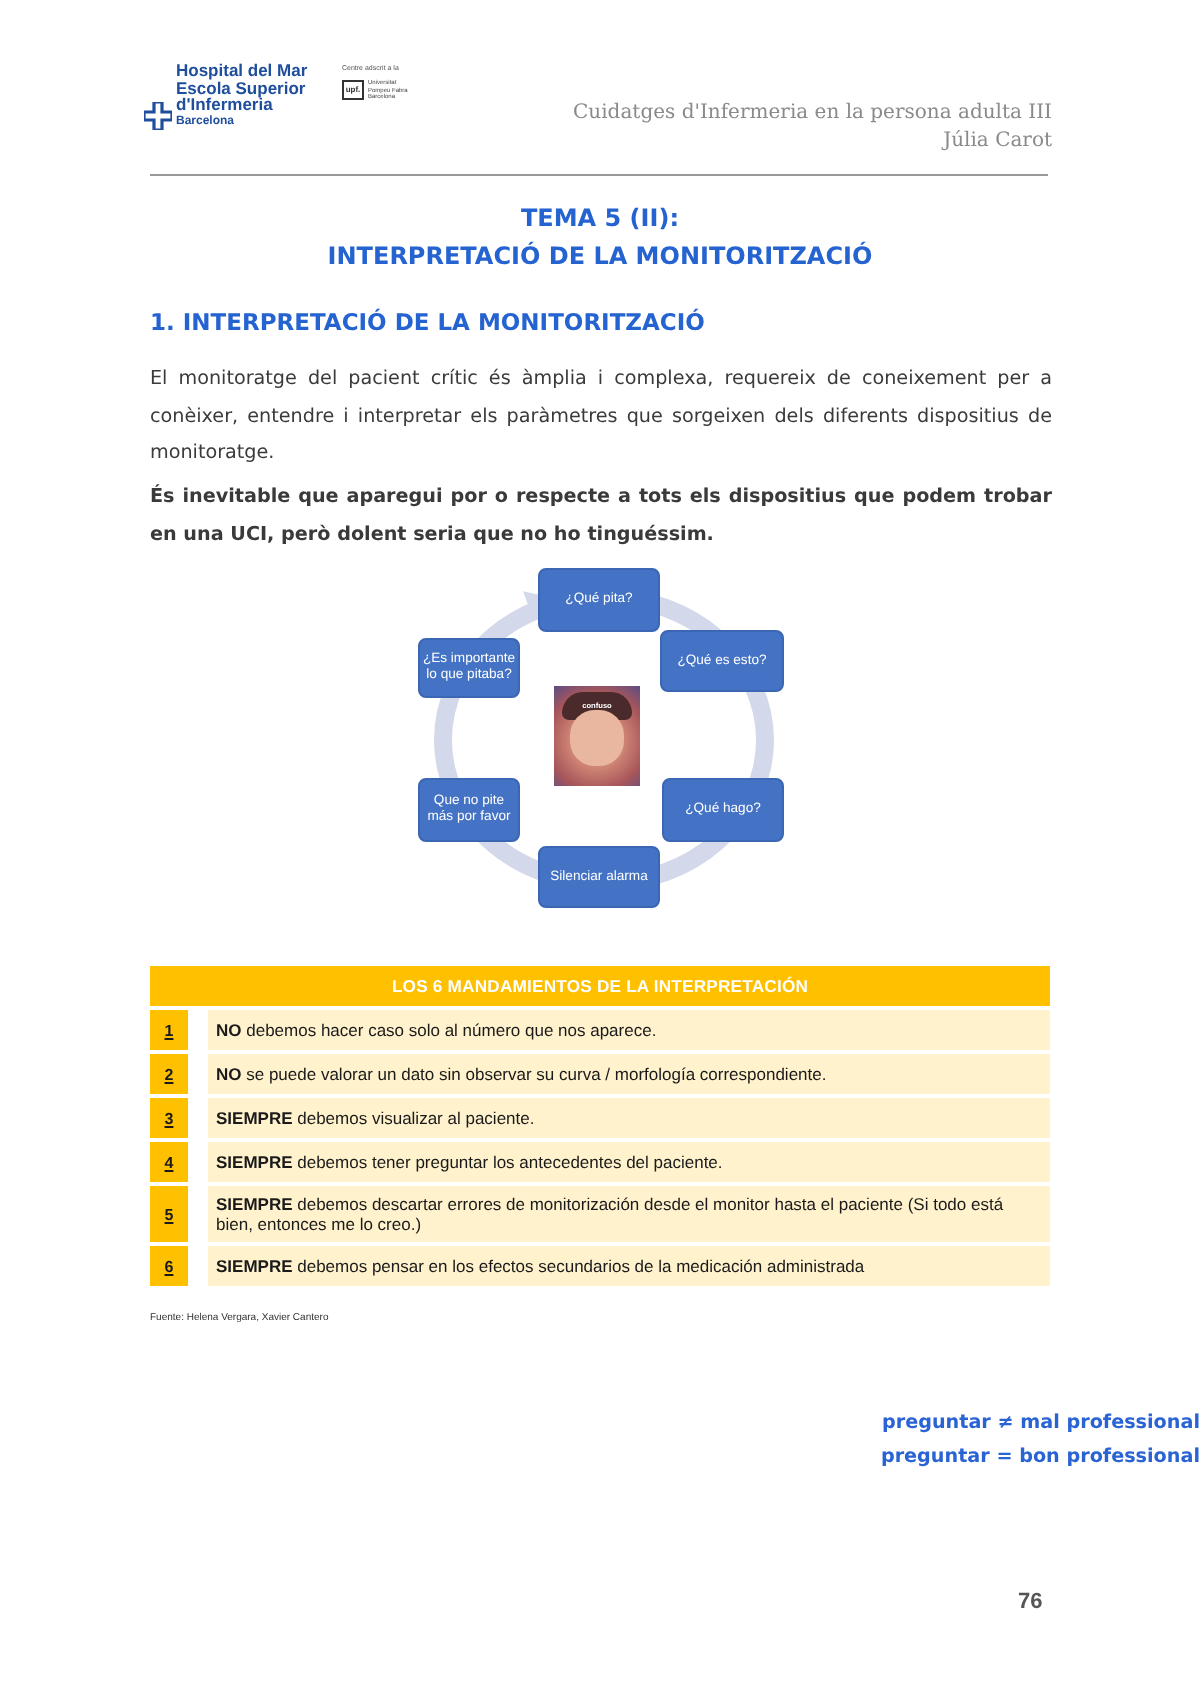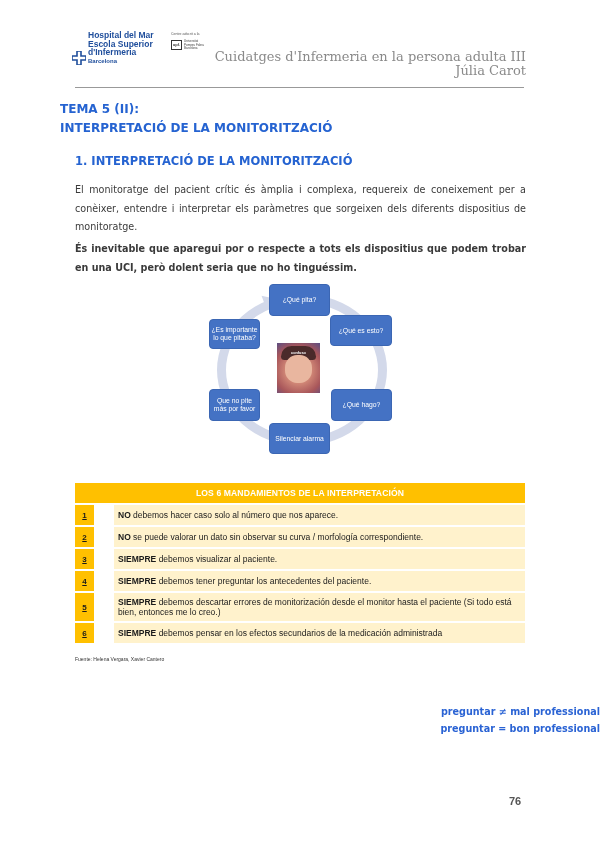--- a/index.html
+++ b/index.html
@@ -11,25 +11,25 @@
     .logo-cross { width: 14px; height: 14px; position: relative; margin-top: 3px; margin-right: 2px; }
     .logo-cross svg { width: 14px; height: 14px; display: block; }
     .logo-text { font-family: "Liberation Sans", sans-serif; color: #1f4e9c; font-size: 8.5px; line-height: 8.5px; font-weight: bold; }
     .logo-text .sub { font-size: 6px; line-height: 8px; color: #1f4e9c; }
     .logo-upf { position: absolute; left: 171px; top: 32px; width: 46px; height: 26px; }
     .logo-upf .top { font-size: 3.5px; color: #555; font-family: "Liberation Sans", sans-serif; }
     .logo-upf .row { display: flex; align-items: center; margin-top: 4px; }
     .logo-upf .box { width: 11px; height: 10px; border: 1px solid #333; font-size: 4px; line-height: 8px; text-align: center; font-family: "Liberation Sans", sans-serif; font-weight: bold; }
     .logo-upf .lines { margin-left: 2px; font-size: 3px; line-height: 3.5px; color: #444; font-family: "Liberation Sans", sans-serif; }
 
-    .course { position: absolute; right: 74px; top: 50px; text-align: right; font-family: "DejaVu Serif", serif; font-size: 13px; line-height: 14px; color: #8a8a8a; }
+    .course { position: absolute; right: 74px; top: 50px; text-align: right; font-family: "DejaVu Serif", serif; font-size: 10px; line-height: 14px; color: #8a8a8a; }
     .header-rule { position: absolute; left: 75px; top: 87px; width: 449px; height: 1px; background: #999999; }
 
     
-    .title { position: absolute; left: 60px; width: 480px; text-align: left; font-family: "DejaVu Sans", sans-serif; font-weight: bold; color: #2563d1; font-size: 12px; }
+    .title { position: absolute; left: 60px; width: 480px; text-align: center; font-family: "DejaVu Sans", sans-serif; font-weight: bold; color: #2563d1; font-size: 12px; }
     .title.t1 { top: 102px; }
     .title.t2 { top: 121px; }
 
     .section-h { position: absolute; left: 75px; top: 154px; font-weight: bold; color: #2563d1; font-size: 11.5px; font-family: "DejaVu Sans", sans-serif; }
 
     .para { position: absolute; left: 75px; width: 451px; font-size: 9.6px; line-height: 18.5px; color: #3a3a3a; text-align: justify; font-family: "DejaVu Sans", sans-serif; }
     .para.p1 { top: 181px; }
     .para.p2 { top: 240px; font-weight: bold; }
 
     
@@ -46,21 +46,21 @@
     .photo .hair { position: absolute; left: 4px; top: 3px; width: 35px; height: 14px; background: #4a2a2a; border-radius: 12px 12px 4px 4px; }
     .photo .face { position: absolute; left: 8px; top: 12px; width: 27px; height: 28px; background: #e9b69f; border-radius: 45%; }
     .photo .caption { position: absolute; left: 0; top: 8px; width: 43px; text-align: center; font-size: 3.8px; color: #ffffff; font-weight: bold; font-family: "Liberation Sans", sans-serif; }
     .arrowhead { position: absolute; left: 68px; top: 14px; width: 0; height: 0; border-top: 5px solid transparent; border-bottom: 5px solid transparent; border-left: 8px solid #d3d9ea; transform: rotate(-20deg); }
 
     
     .mand { position: absolute; left: 75px; top: 483px; width: 450px; }
     .mand .head { height: 20px; background: #ffc000; color: #ffffff; font-family: "Liberation Sans", sans-serif; font-weight: bold; font-size: 8.6px; line-height: 20px; text-align: center; letter-spacing: 0.1px; }
     .mand .row { display: flex; margin-top: 2px; }
     .mand .num { width: 19px; background: #ffc000; display: flex; align-items: center; justify-content: center; font-family: "Liberation Sans", sans-serif; font-weight: bold; font-size: 8px; color: #1a1a1a; text-decoration: underline; }
-    .mand .txt { flex: 1; margin-left: 20px; background: #fff2cc; font-family: "Liberation Sans", sans-serif; font-size: 8.5px; line-height: 10px; color: #1a1a1a; padding: 5px 4px 4px 4px; }
+    .mand .txt { flex: 1; margin-left: 10px; background: #fff2cc; font-family: "Liberation Sans", sans-serif; font-size: 8.5px; line-height: 10px; color: #1a1a1a; padding: 5px 4px 4px 4px; }
     .mand .txt b { font-weight: bold; }
     .mand .row.single .txt { height: 20px; }
     .mand .row.double .txt { height: 28px; padding-top: 4px; }
 
     .source { position: absolute; left: 75px; top: 656px; font-family: "Liberation Sans", sans-serif; font-size: 5px; color: #333; }
 
     .eq { position: absolute; left: 0; width: 600px; text-align: right; font-family: "DejaVu Sans", sans-serif; font-weight: bold; font-size: 9.6px; color: #2a63d4; }
     .eq.e1 { top: 706px; }
     .eq.e2 { top: 723px; }
 

